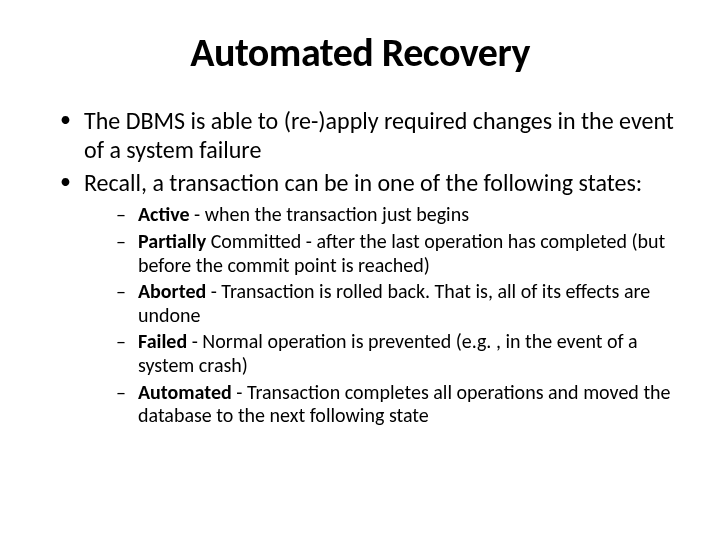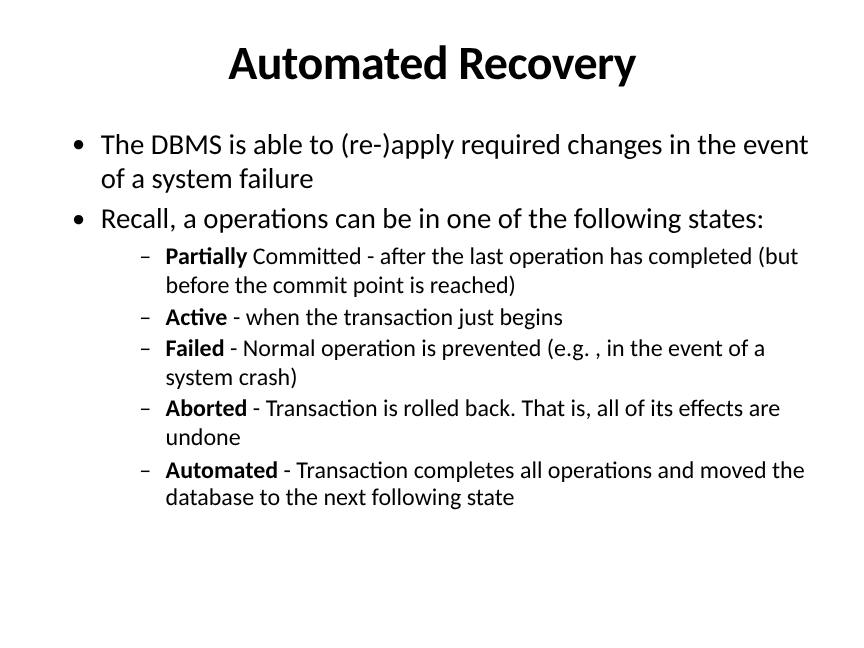--- a/index.html
+++ b/index.html
@@ -66,22 +66,22 @@
     }
   </style>
 </head>
 <body>
 
 <h1 class="title">Automated Recovery</h1>
 
 <ul class="level1">
   <li>The DBMS is able to (re-)apply required changes in the event of a system failure</li>
   <li>
-    <span>Recall, a operations can be in one of the following states:</span>
+    <span>Recall, a transaction can be in one of the following states:</span>
     <ul class="level2">
+      <li><span class="bold">Active</span><span> - when the transaction just begins</span></li>
       <li><span class="bold">Partially</span><span> Committed - after the last operation has completed (but before the commit point is reached)</span></li>
-      <li><span class="bold">Active</span><span> - when the transaction just begins</span></li>
+      <li><span class="bold">Aborted</span><span> - Transaction is rolled back. That is, all of its effects are undone</span></li>
       <li><span class="bold">Failed</span><span> - Normal operation is prevented (e.g. , in the event of a system crash)</span></li>
-      <li><span class="bold">Aborted</span><span> - Transaction is rolled back. That is, all of its effects are undone</span></li>
       <li><span class="bold">Automated</span><span> - Transaction completes all operations and moved the database to the next following state</span></li>
     </ul>
   </li>
 </ul>
 
 </body></html>

